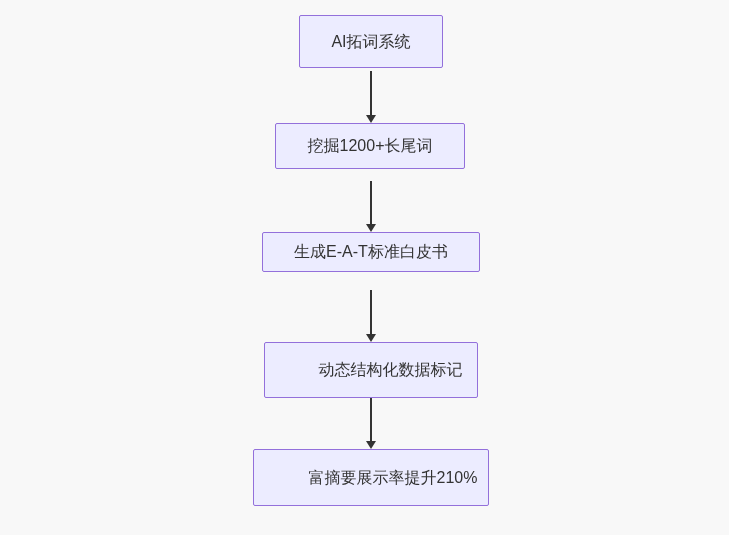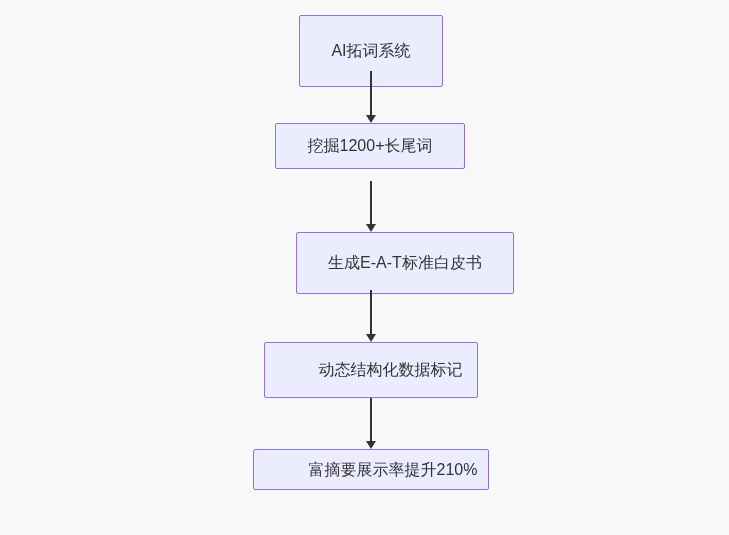--- a/index.html
+++ b/index.html
@@ -25,25 +25,25 @@
     border: 1.5px solid var(--node-border, #9370db);
     border-radius: 2px;
     display: flex;
     align-items: center;
     justify-content: center;
     color: var(--node-text, #333333);
     font-size: 16px;
     line-height: 1;
     white-space: nowrap;
   }
-  .node-1 { left: 299px; top: 15px;  width: 144px; height: 72px; }
+  .node-1 { left: 299px; top: 15px;  width: 144px; height: 53px; }
   .node-2 { left: 275px; top: 123px; width: 190px; height: 46px; }
-  .node-3 { left: 262px; top: 232px; width: 218px; height: 62px; margin-left: 34px; }
+  .node-3 { left: 262px; top: 232px; width: 218px; height: 40px; }
   .node-4 { left: 264px; top: 342px; width: 214px; height: 56px; padding-left: 39px; }
-  .node-5 { left: 253px; top: 449px; width: 236px; height: 41px; padding-left: 44px; }
+  .node-5 { left: 253px; top: 449px; width: 236px; height: 57px; padding-left: 44px; }
 
   .edge {
     position: absolute;
     left: 366px;            
     width: 10px;
     display: flex;
     flex-direction: column;
     align-items: center;
   }
   .edge-line {

